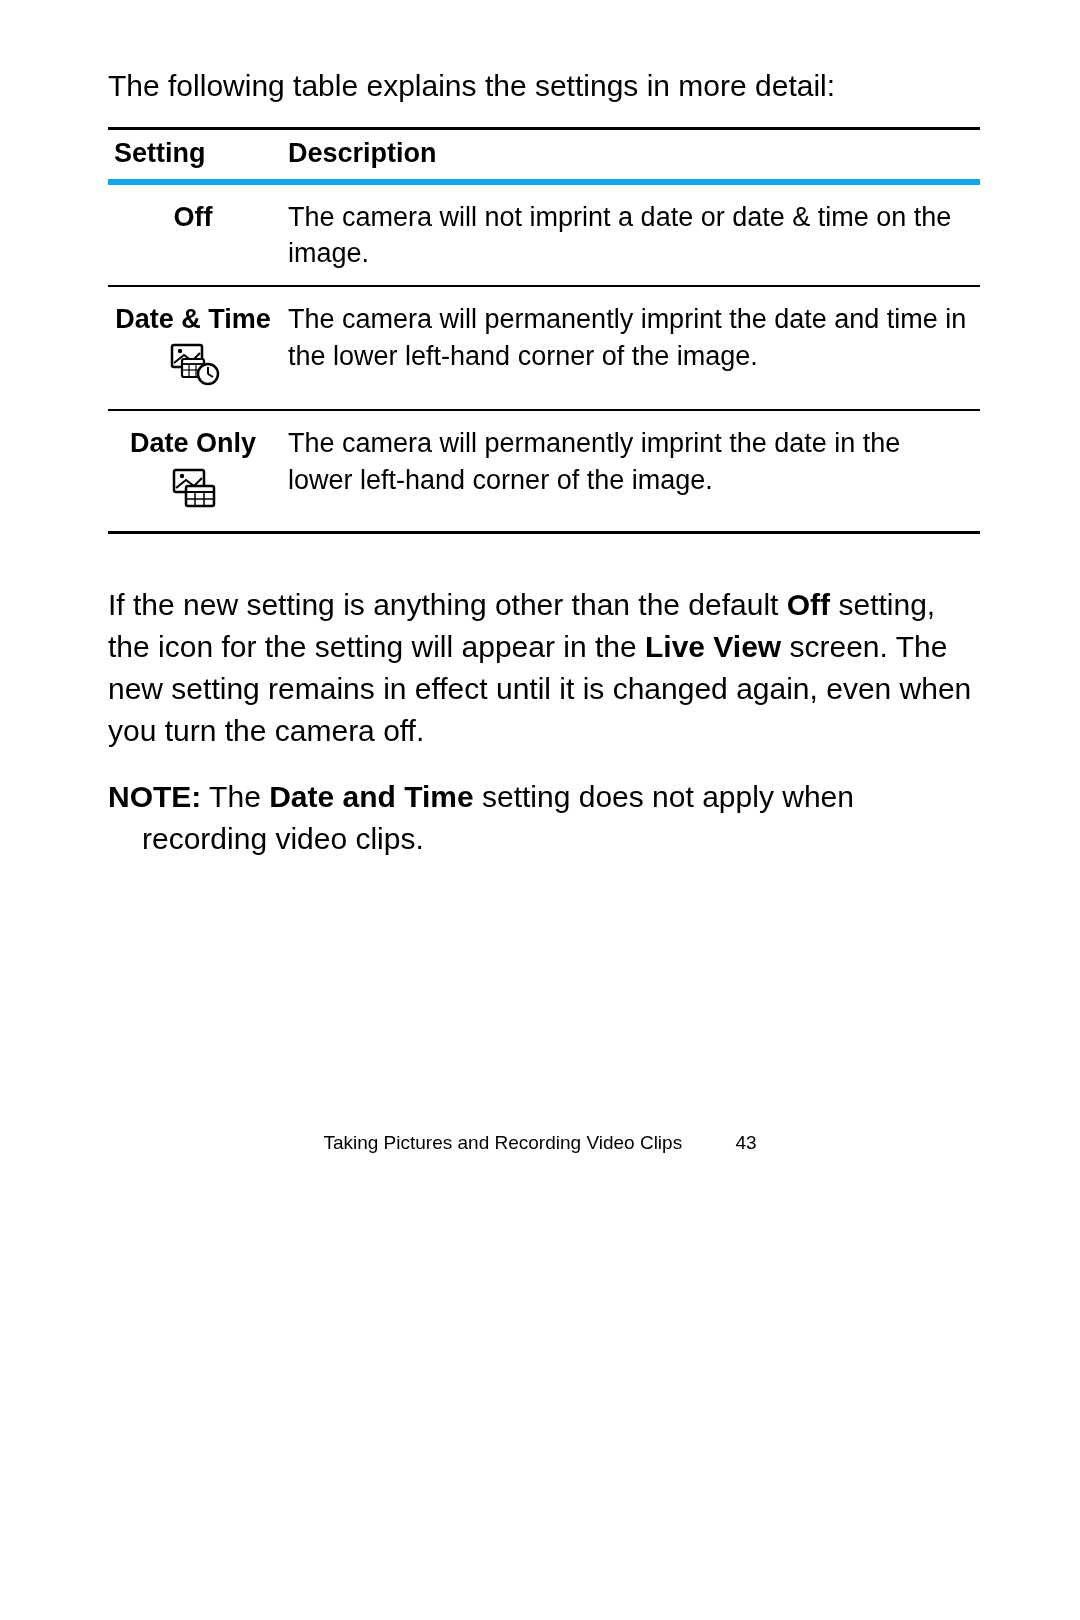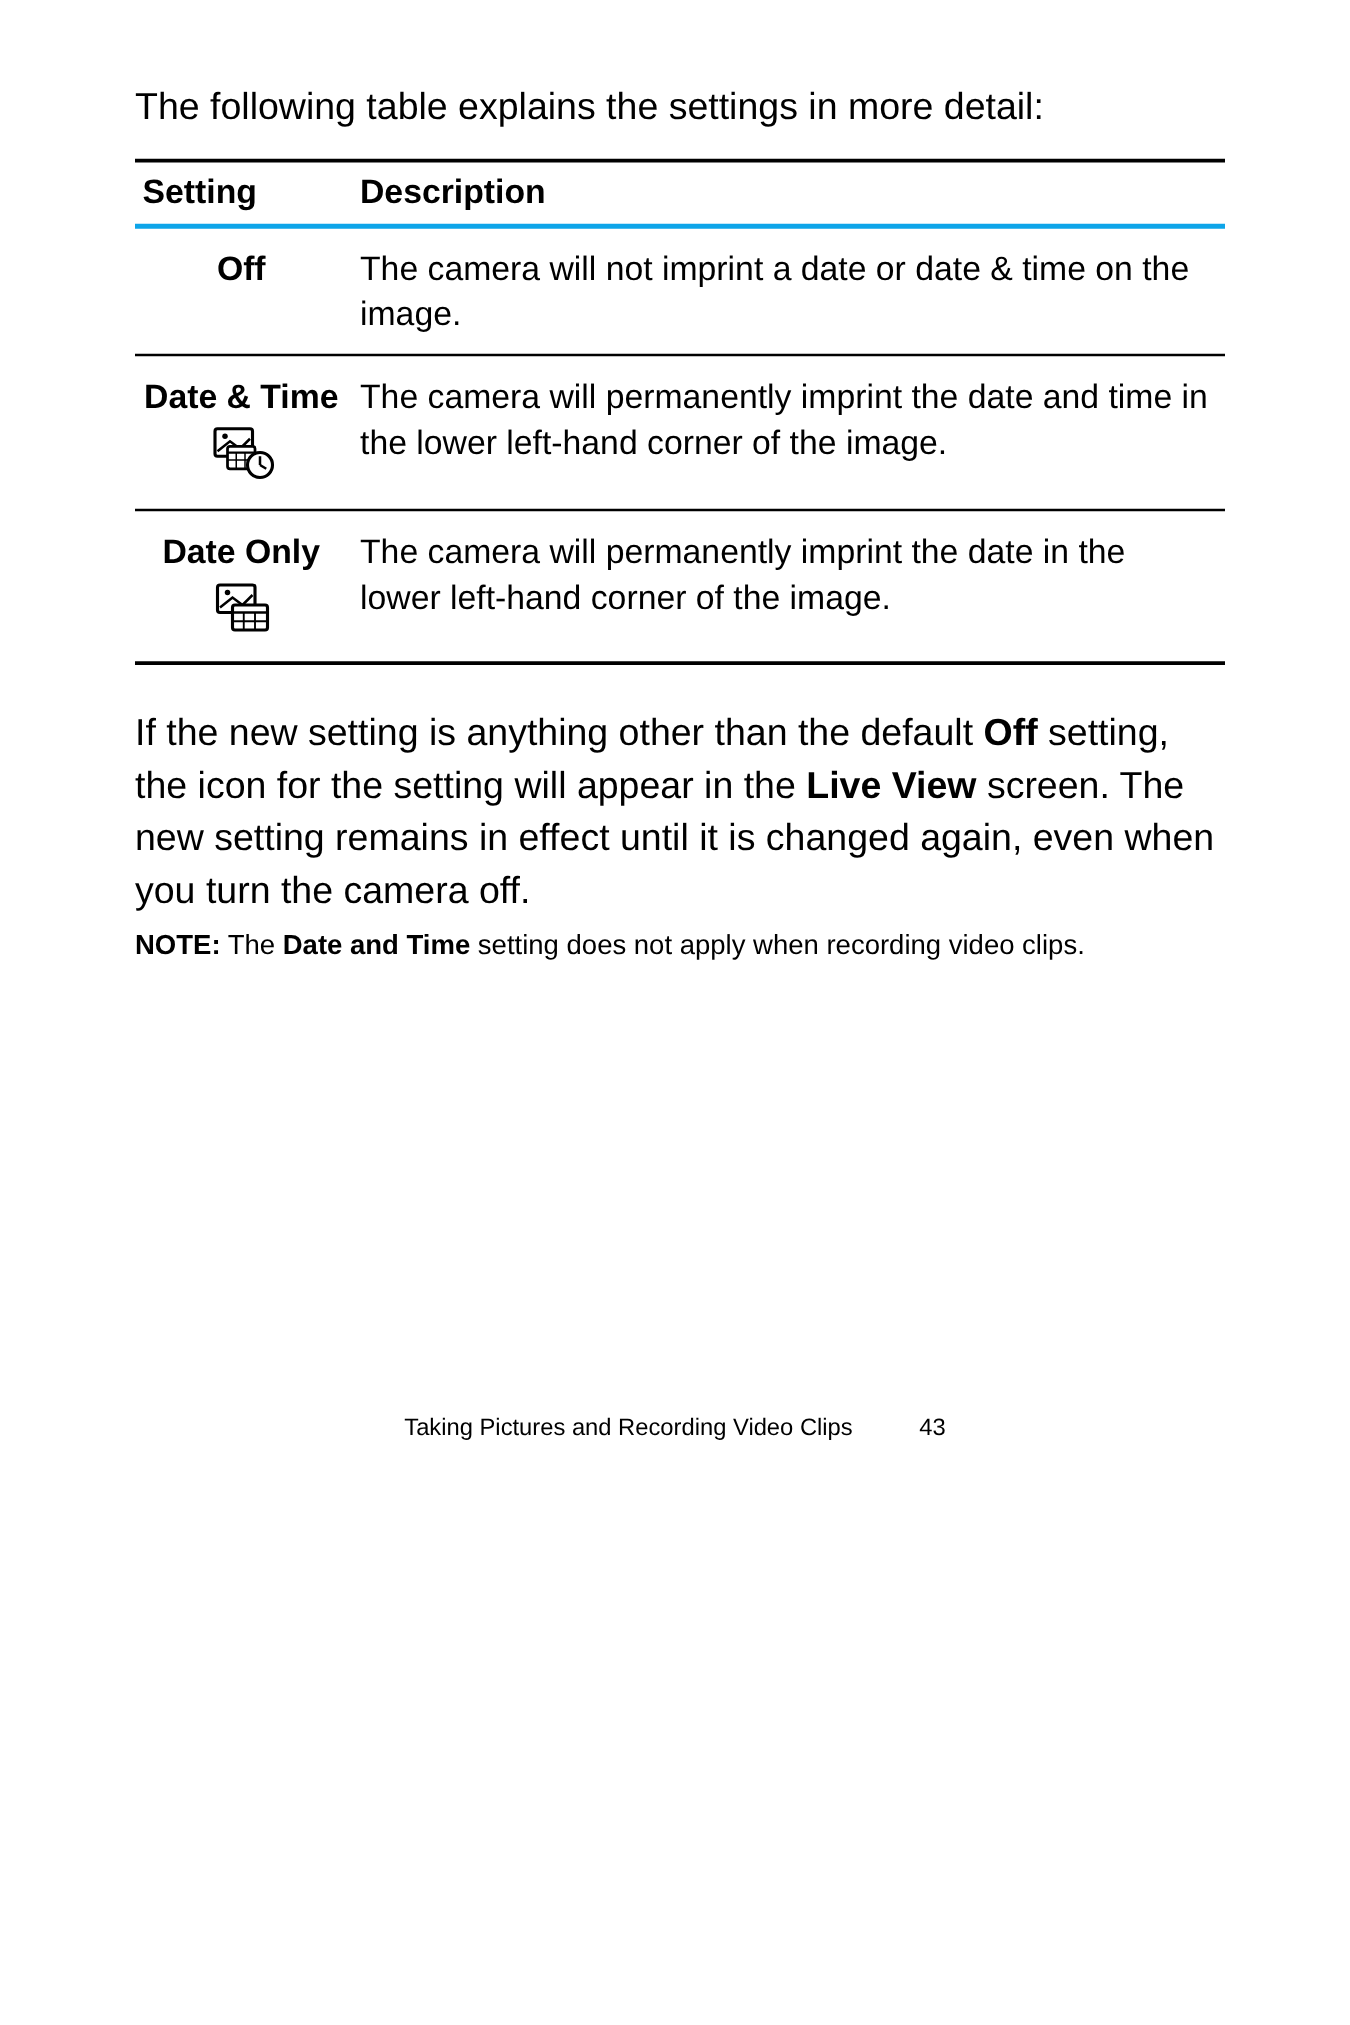--- a/index.html
+++ b/index.html
@@ -26,21 +26,21 @@
   table.settings {
     width: 100%;
     border-collapse: collapse;
     font-size: 27px;
   }
   table.settings th {
     text-align: left;
     font-weight: 700;
     padding: 8px 10px 10px 0;
     border-top: 3px solid #000;
-    border-bottom: 4px solid #0ea5e9;
+    border-bottom: 6px solid #0ea5e9;
     vertical-align: top;
   }
   table.settings td {
     padding: 14px 10px 14px 0;
     vertical-align: top;
     border-bottom: 2px solid #000;
     line-height: 1.35;
   }
   table.settings tr:last-child td {
     border-bottom: 3px solid #000;
@@ -55,26 +55,26 @@
     margin-bottom: 4px;
   }
   .icon-wrap {
     display: block;
     margin: 0 auto;
     width: 50px;
   }
   .para {
     font-size: 30px;
     line-height: 1.4;
-    margin-top: 34px;
+    margin-top: 50px;
   }
   .note {
-    font-size: 22px;
+    font-size: 30px;
     line-height: 1.4;
-    margin-top: 7px;
+    margin-top: 24px;
     padding-left: 34px;
     text-indent: -34px;
   }
   .b { font-weight: 700; }
   .footer {
     position: absolute;
     bottom: 46px;
     left: 0;
     width: 100%;
     text-align: center;

